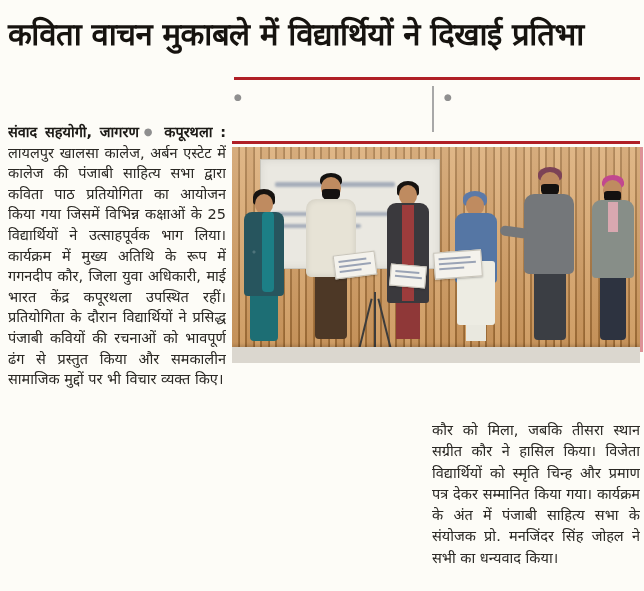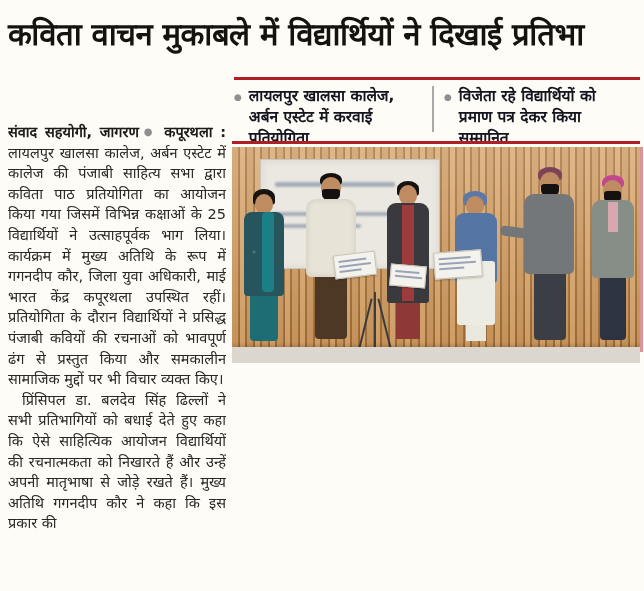--- a/index.html
+++ b/index.html
@@ -169,34 +169,31 @@
 </style>
 </head>
 <body>
 
 <div class="page">
 
   <div class="headline">कविता वाचन मुकाबले में विद्यार्थियों ने दिखाई प्रतिभा</div>
 
   <div class="leftcol">
     <p><span class="byline">संवाद सहयोगी, जागरण</span><span class="byline-bullet">●</span> <span class="dateline">कपूरथला :</span><span> लायलपुर खालसा कालेज, अर्बन एस्टेट में कालेज की पंजाबी साहित्य सभा द्वारा कविता पाठ प्रतियोगिता का आयोजन किया गया जिसमें विभिन्न कक्षाओं के 25 विद्यार्थियों ने उत्साहपूर्वक भाग लिया। कार्यक्रम में मुख्य अतिथि के रूप में गगनदीप कौर, जिला युवा अधिकारी, माई भारत केंद्र कपूरथला उपस्थित रहीं। प्रतियोगिता के दौरान विद्यार्थियों ने प्रसिद्ध पंजाबी कवियों की रचनाओं को भावपूर्ण ढंग से प्रस्तुत किया और समकालीन सामाजिक मुद्दों पर भी विचार व्यक्त किए।</span></p>
-    <p>प्रिंसिपल डा. बलदेव सिंह ढिल्लों ने सभी प्रतिभागियों को बधाई देते हुए कहा कि ऐसे साहित्यिक आयोजन विद्यार्थियों की रचनात्मकता को निखारते हैं और उन्हें अपनी मातृभाषा से जोड़े रखते हैं। मुख्य अतिथि गगनदीप कौर ने कहा कि इस प्रकार की</p>
   </div>
 
   <div class="rule rule-top"></div>
 
   <div class="subheads">
     <div class="subhead">
       <span class="bullet">●</span>
-      <span>लायलपुर खालसा कालेज, अर्बन एस्टेट में करवाई प्रतियोगिता</span>
     </div>
     <div class="subhead-divider"></div>
     <div class="subhead">
       <span class="bullet">●</span>
-      <span>विजेता रहे विद्यार्थियों को प्रमाण पत्र देकर किया सम्मानित</span>
     </div>
   </div>
 
   <div class="rule rule-mid"></div>
   <div class="rule-right"></div>
 
   <div class="photo">
     <div class="wall-tint"></div>
     <div class="screen">
       <div class="ln ln1"></div>
@@ -272,14 +269,15 @@
     </div>
     <div class="cert cert-c">
       <div class="cl cl1"></div>
         <div class="cl cl2"></div>
     </div>
 
     <div class="floor"></div>
   </div>
 
 
+  <div class="bcol bcol-b">कौर को मिला, जबकि तीसरा स्थान सग्रीत कौर ने हासिल किया। विजेता विद्यार्थियों को स्मृति चिन्ह और प्रमाण पत्र देकर सम्मानित किया गया। कार्यक्रम के अंत में पंजाबी साहित्य सभा के संयोजक प्रो. मनजिंदर सिंह जोहल ने सभी का धन्यवाद किया।</div>
 
 </div>
 
 </body></html>

